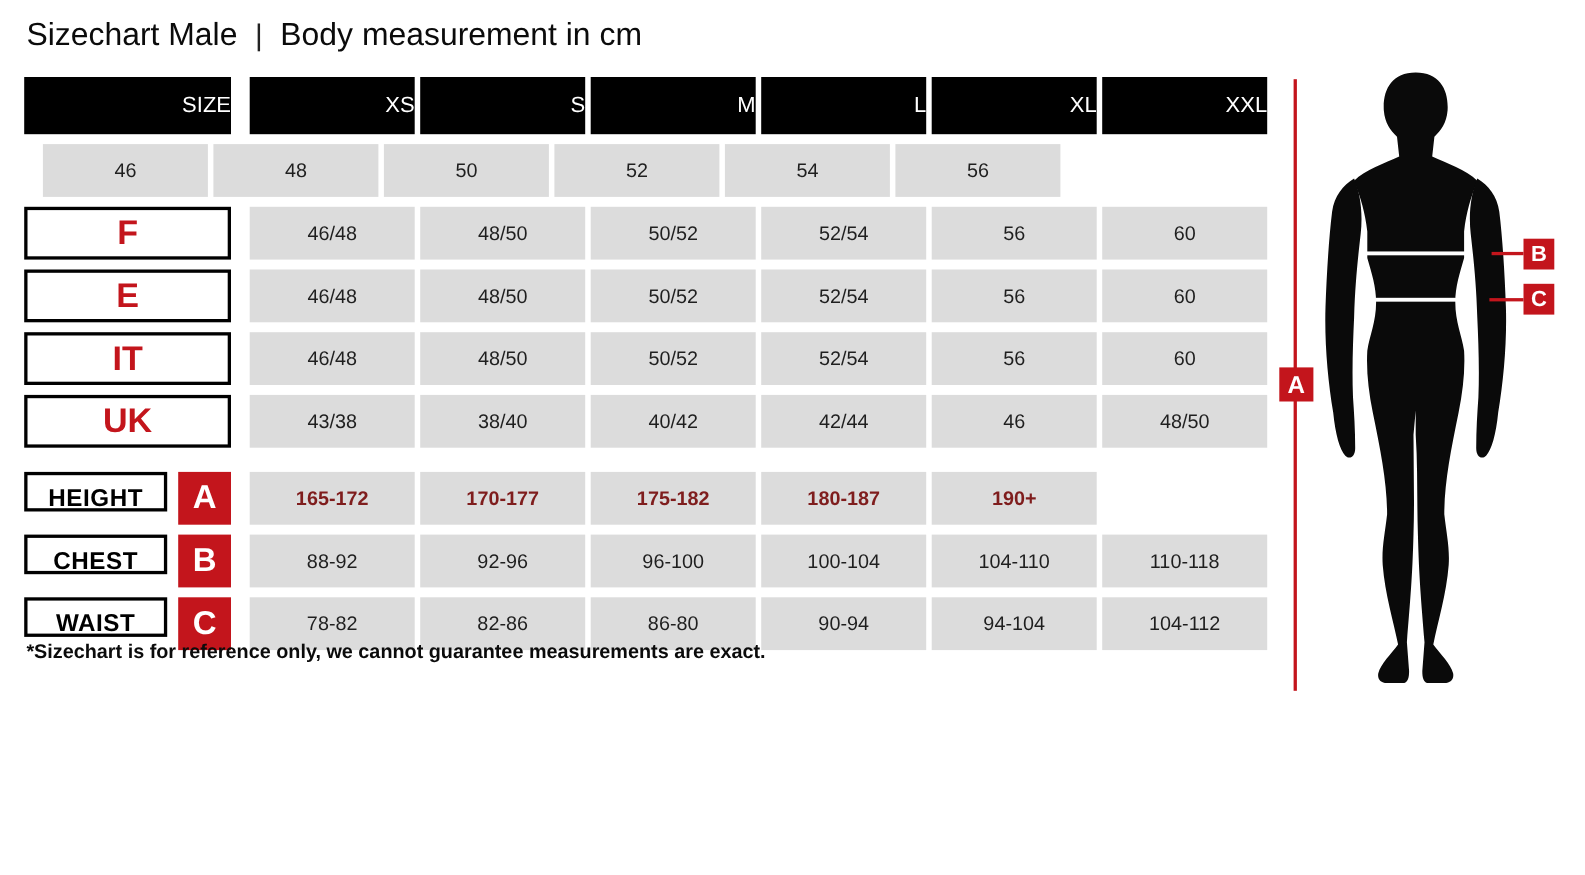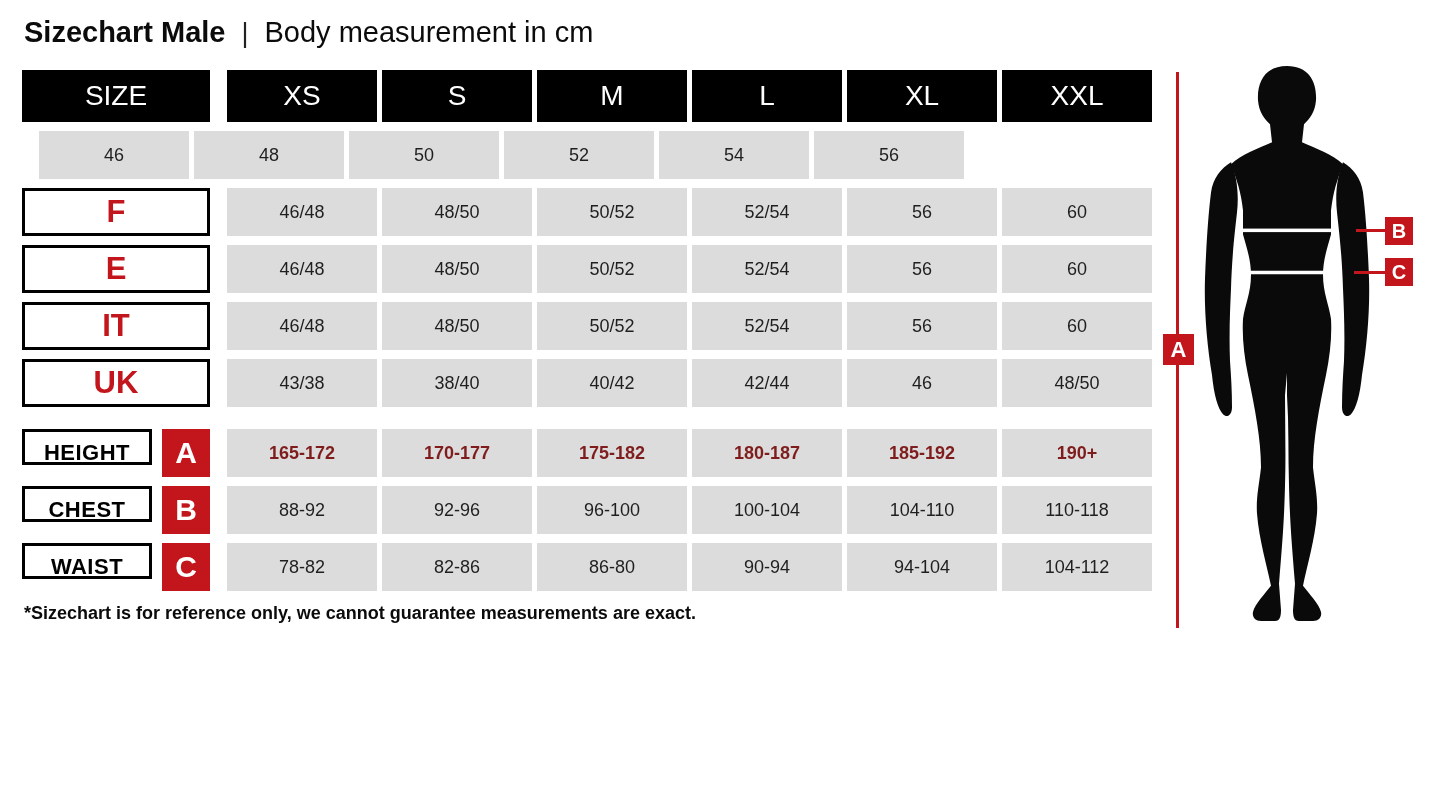--- a/index.html
+++ b/index.html
@@ -7,52 +7,52 @@
     --gray:#dcdcdc;
     --ink:#1f1f1f;
   }
   *{margin:0;padding:0;box-sizing:content-box;}
   html,body{width:1441px;height:795px;background:#ffffff;
     font-family:"Liberation Sans",sans-serif;overflow:hidden;position:relative;}
 
   
   .title{position:absolute;left:24px;top:16px;font-size:29px;color:#0b0b0b;
     white-space:nowrap;display:flex;align-items:baseline;}
-  .title .main{font-weight:bold;}
+  .title .main{font-weight:normal;}
   .title .sep{margin:0 16px;font-weight:400;font-size:27px;color:#222;}
   .title .sub{font-weight:400;}
 
   
   .sizetable{position:absolute;left:22px;top:70px;width:1135px;}
   .row{display:flex;align-items:stretch;}
   .row.header-row{margin-top:0;}
   .row.size-first{margin-top:8px;}
   .row + .row{margin-top:9px;}
   .row.measure-first{margin-top:22px;}
 
-  .hcell{width:150px;height:52px;line-height:52px;text-align:center;
-    background:#000;color:#fff;font-size:28px;margin-left:5px;}
+  .hcell{width:150px;height:52px;line-height:52px;text-align:right;
+    background:#000;color:#fff;font-size:20px;margin-left:5px;}
   .hcell.hlabel{width:188px;margin-left:0;}
 
   .labelbox{box-sizing:border-box;width:188px;height:48px;border:3px solid #000;
     background:#fff;color:var(--red);font-weight:bold;font-size:31px;line-height:42px;
     text-align:center;}
   .mlabelbox{box-sizing:border-box;width:130px;height:36px;border:3px solid #000;
     background:#fff;color:#000;font-weight:bold;font-size:22px;line-height:42px;
     text-align:center;letter-spacing:.5px;}
   .abadge{width:48px;height:48px;margin-left:10px;background:var(--red);color:#fff;
     font-weight:bold;font-size:30px;line-height:48px;text-align:center;}
 
   .cell{width:150px;height:48px;line-height:48px;text-align:center;
     background:var(--gray);color:var(--ink);font-size:18px;margin-left:5px;}
   .cell.first{margin-left:17px;}
   .row.bold-values .cell{font-weight:bold;color:#7f1d1d;}
 
   
-  .footnote{position:absolute;left:24px;top:603px;font-size:18px;font-weight:bold;
+  .footnote{position:absolute;left:24px;top:582px;font-size:18px;font-weight:bold;
     color:#0b0b0b;white-space:nowrap;}
 
   
   .fig-line-a{position:absolute;left:1176px;top:72px;width:3px;height:556px;
     background:var(--red);}
   .fig-badge{position:absolute;background:var(--red);color:#fff;font-weight:bold;
     text-align:center;}
   .fig-badge.a{left:1163px;top:334px;width:31px;height:31px;font-size:22px;line-height:31px;}
   .fig-badge.b{left:1385px;top:217px;width:28px;height:28px;font-size:20px;line-height:28px;}
   .fig-badge.c{left:1385px;top:258px;width:28px;height:28px;font-size:20px;line-height:28px;}
@@ -131,21 +131,20 @@
     <div class="cell">48/50</div>
   </div>
 
   <div class="row measure-first bold-values">
     <div class="mlabelbox">HEIGHT</div>
     <div class="abadge">A</div>
     <div class="cell first">165-172</div>
     <div class="cell">170-177</div>
     <div class="cell">175-182</div>
     <div class="cell">180-187</div>
-    <div class="cell">185-192</div>
     <div class="cell">190+</div>
   </div>
 
   <div class="row">
     <div class="mlabelbox">CHEST</div>
     <div class="abadge">B</div>
     <div class="cell first">88-92</div>
     <div class="cell">92-96</div>
     <div class="cell">96-100</div>
     <div class="cell">100-104</div>

